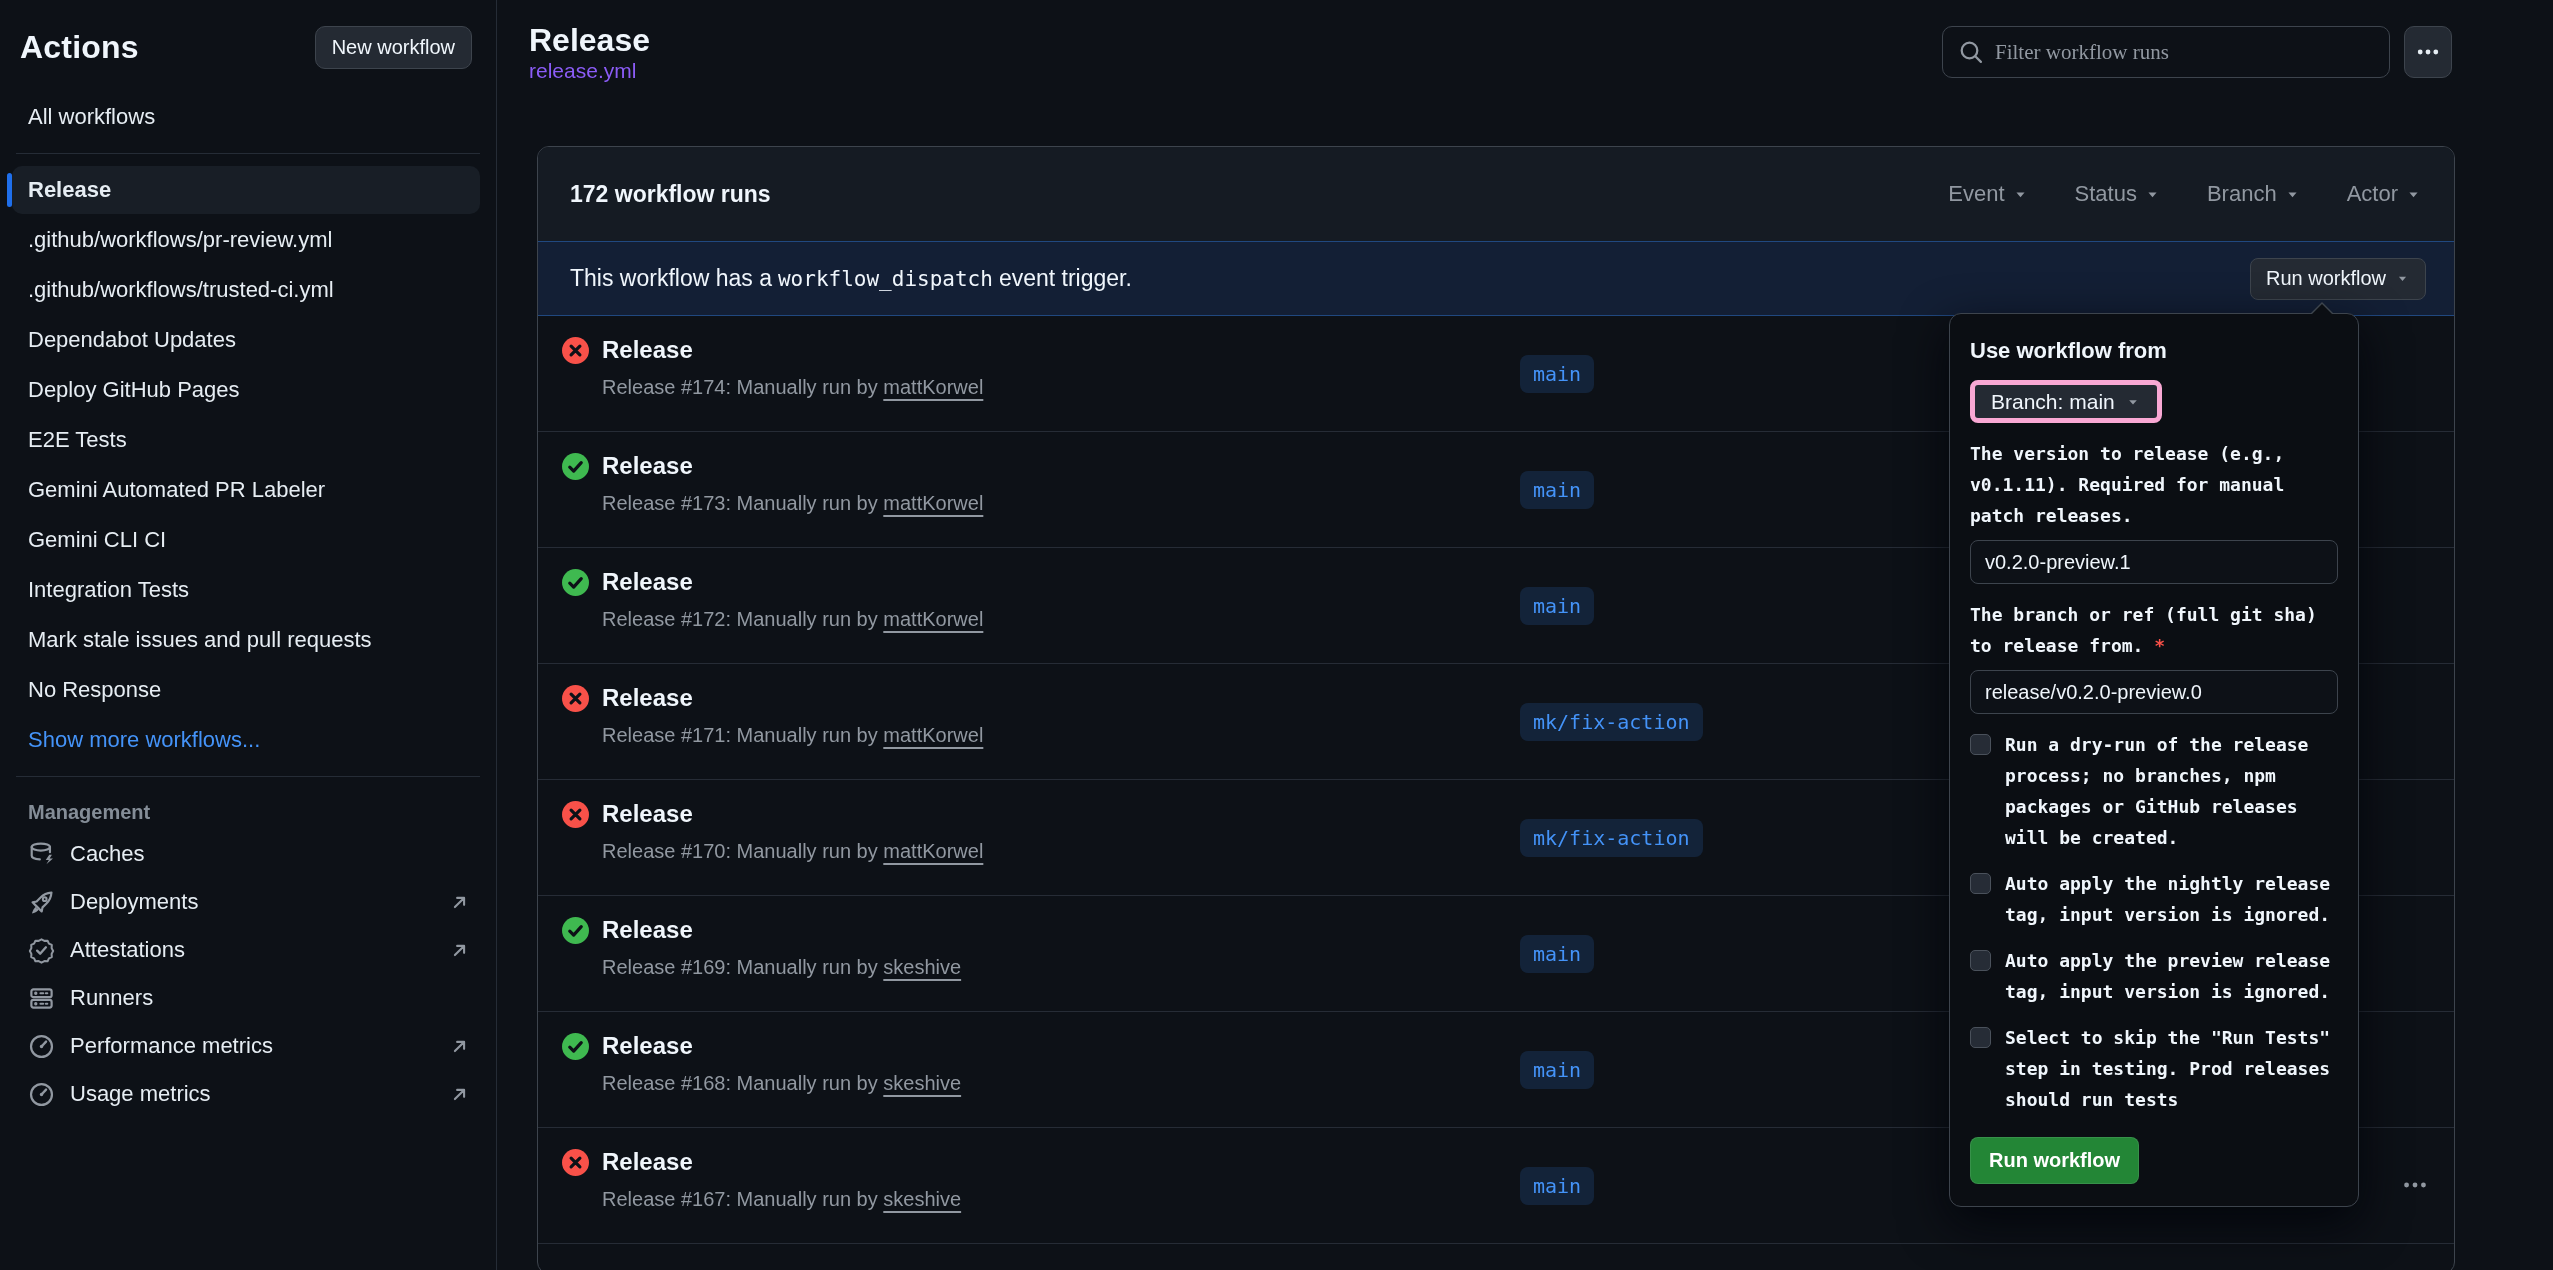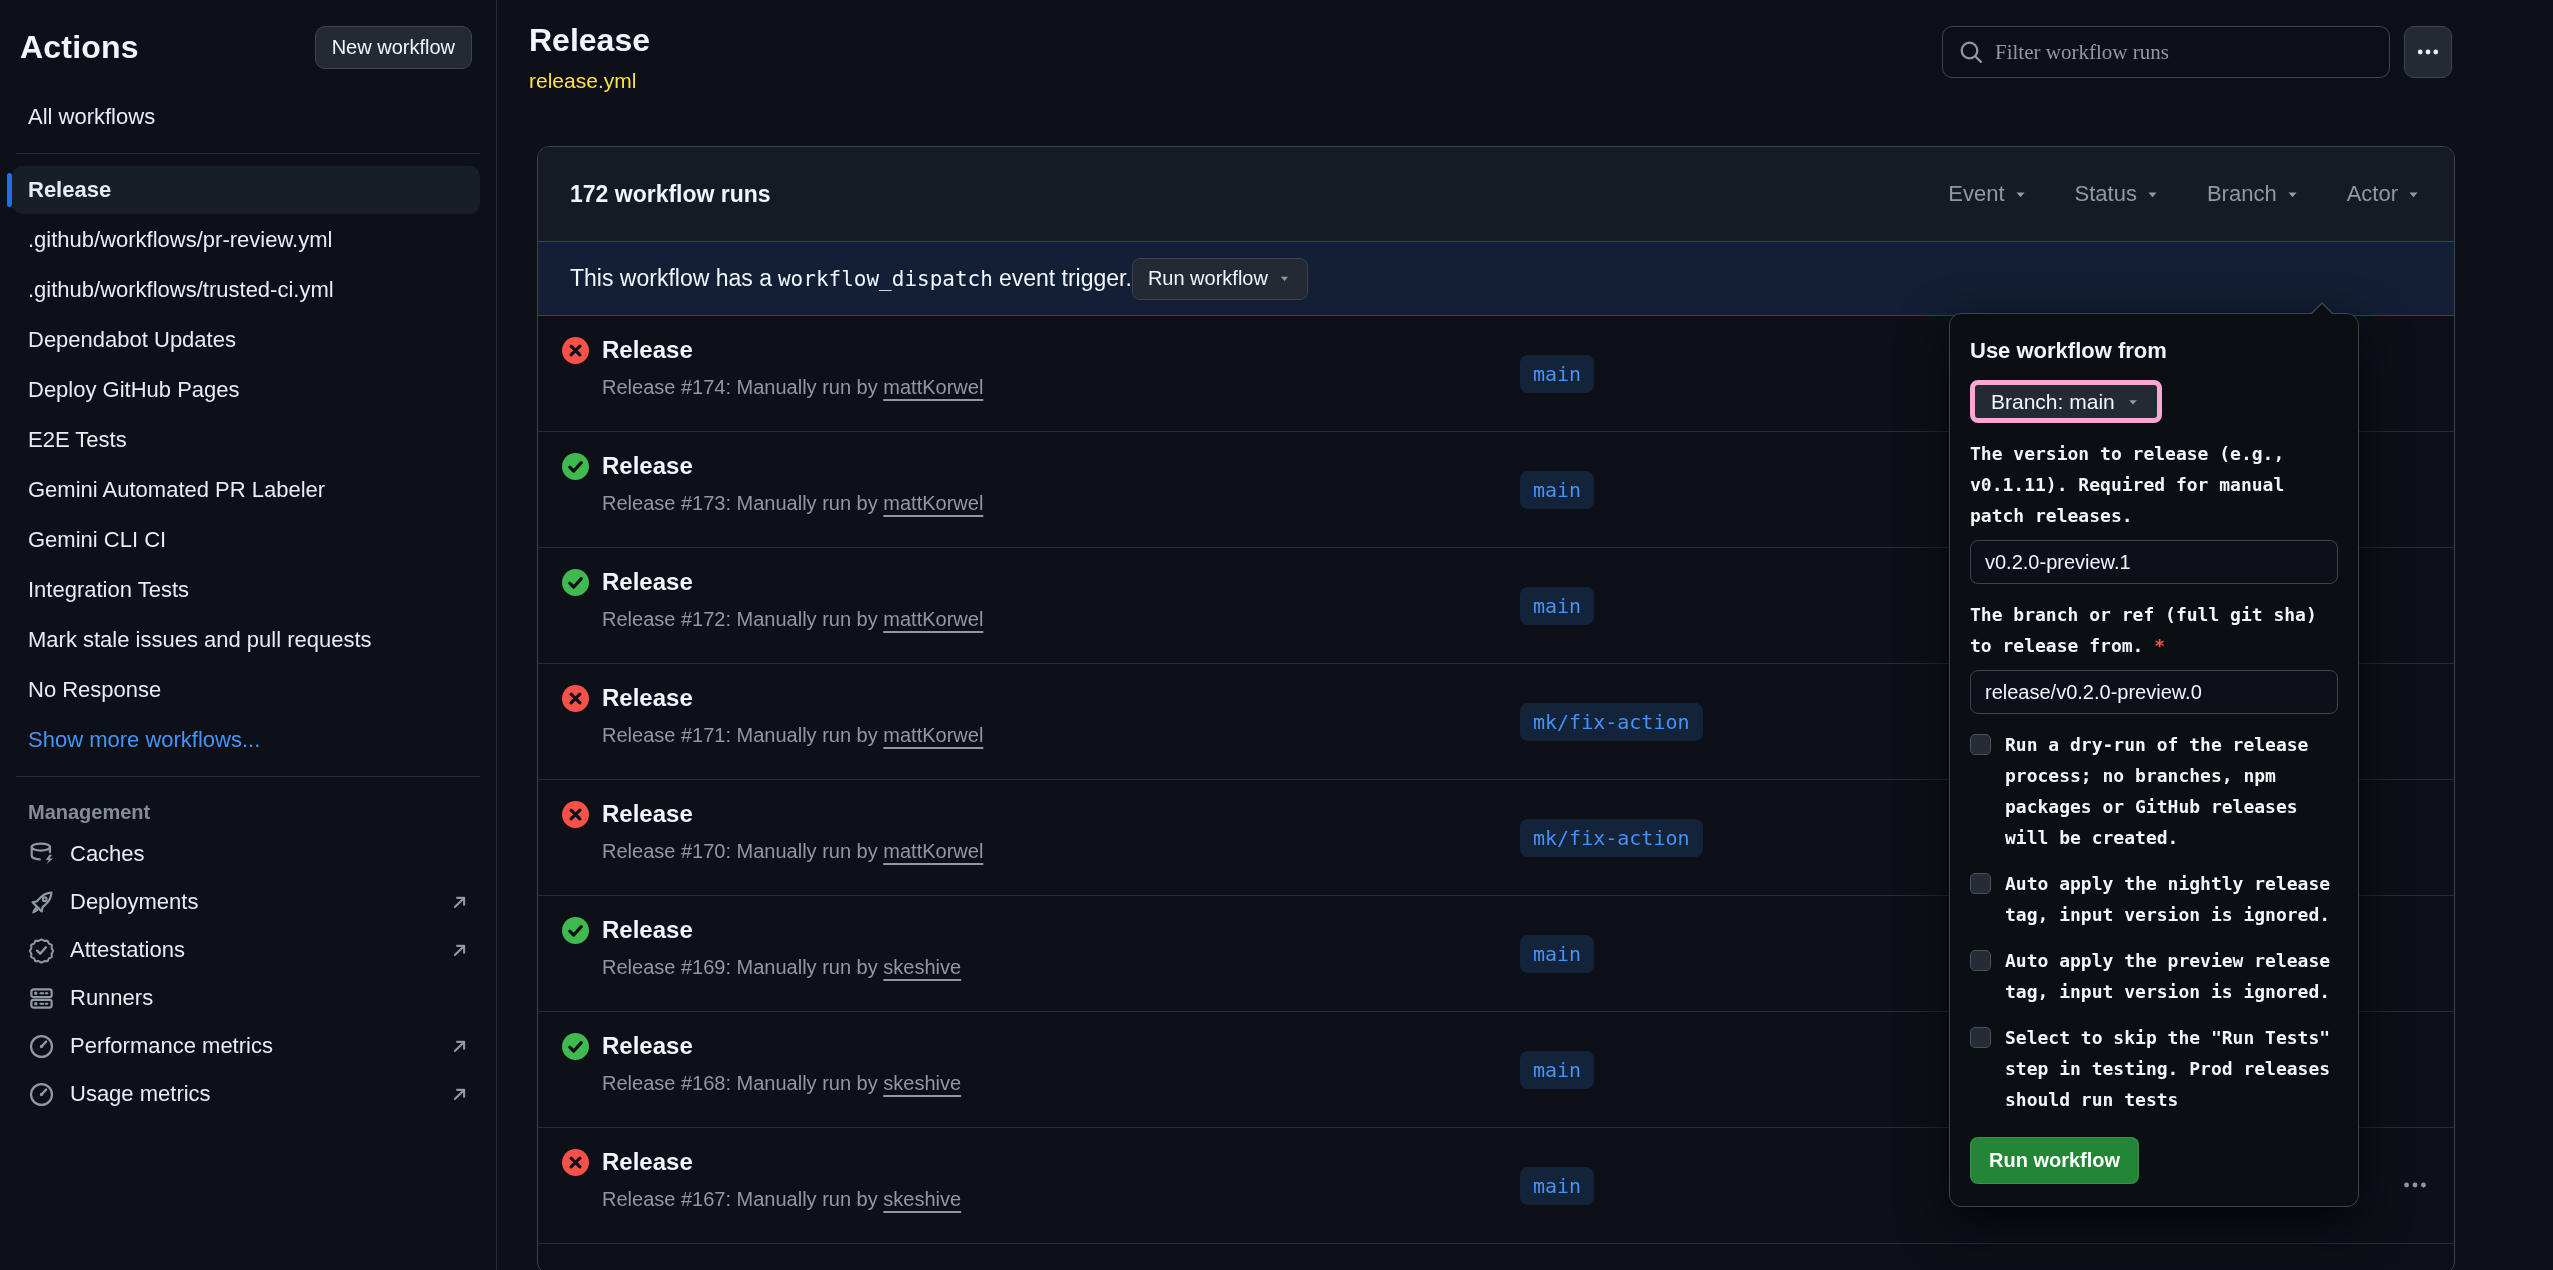--- a/index.html
+++ b/index.html
@@ -45,21 +45,21 @@
   }
   .micon { width: 27px; height: 27px; color: #9198a1; flex: none; display: flex; }
   .micon svg, .ext svg { width: 100%; height: 100%; }
   .ext { width: 21px; height: 21px; color: #9198a1; margin-left: auto; display: none; }
   .mgmt-item.has-ext .ext { display: block; }
 
   
   .main { position: absolute; left: 497px; top: 0; right: 0; height: 100%; }
   .main-head { display: flex; justify-content: space-between; padding: 22px 101px 0 32px; }
   .page-title { font-size: 32px; font-weight: 700; }
-  .file-link { font-size: 21px; color: #fde047; margin-top: 10px; display: inline-block; cursor: pointer; }
+  .file-link { font-size: 21px; color: #8b5cf6; display: inline-block; cursor: pointer; }
   .head-actions { display: flex; gap: 14px; margin-top: 4px; }
   .search-box {
     width: 448px; height: 52px; border: 1px solid #3d444d; border-radius: 10px;
     display: flex; align-items: center; gap: 12px; padding: 0 16px; color: #9198a1;
   }
   .search-box svg { width: 24px; height: 24px; flex: none; }
   .search-box input {
     background: transparent; border: none; outline: none; color: #f0f6fc;
     font-size: 21px; width: 100%; font-family: Liberation Serif, serif;
   }
@@ -82,21 +82,21 @@
   .runs-count { font-size: 23px; font-weight: 700; }
   .filters { display: flex; gap: 46px; }
   .filter {
     background: none; border: none; color: #9198a1; font-size: 22px;
     display: flex; align-items: center; gap: 7px; cursor: pointer; font-family: inherit;
   }
   .filter svg { width: 17px; height: 17px; }
   .banner {
     height: 75px; background: #131f35;
     border-top: 1px solid rgba(56,139,253,.38); border-bottom: 1px solid rgba(56,139,253,.38);
-    display: flex; align-items: center; padding: 0 28px 0 32px;
+    display: flex; align-items: center; justify-content: space-between; padding: 0 28px 0 32px;
   }
   .banner-text { font-size: 23px; color: #f0f6fc; }
   .banner-text code { font-family: "DejaVu Sans Mono", monospace; font-size: 21px; padding: 0 6px; }
   .run-dd {
     height: 42px; background: #242a33; border: 1px solid #3d444d; border-radius: 8px;
     color: #f0f6fc; font-size: 20px; font-weight: 500; display: flex; align-items: center;
     gap: 9px; padding: 0 15px; cursor: pointer; font-family: inherit;
   }
   .run-dd svg { width: 15px; height: 15px; color: #9198a1; }
 

